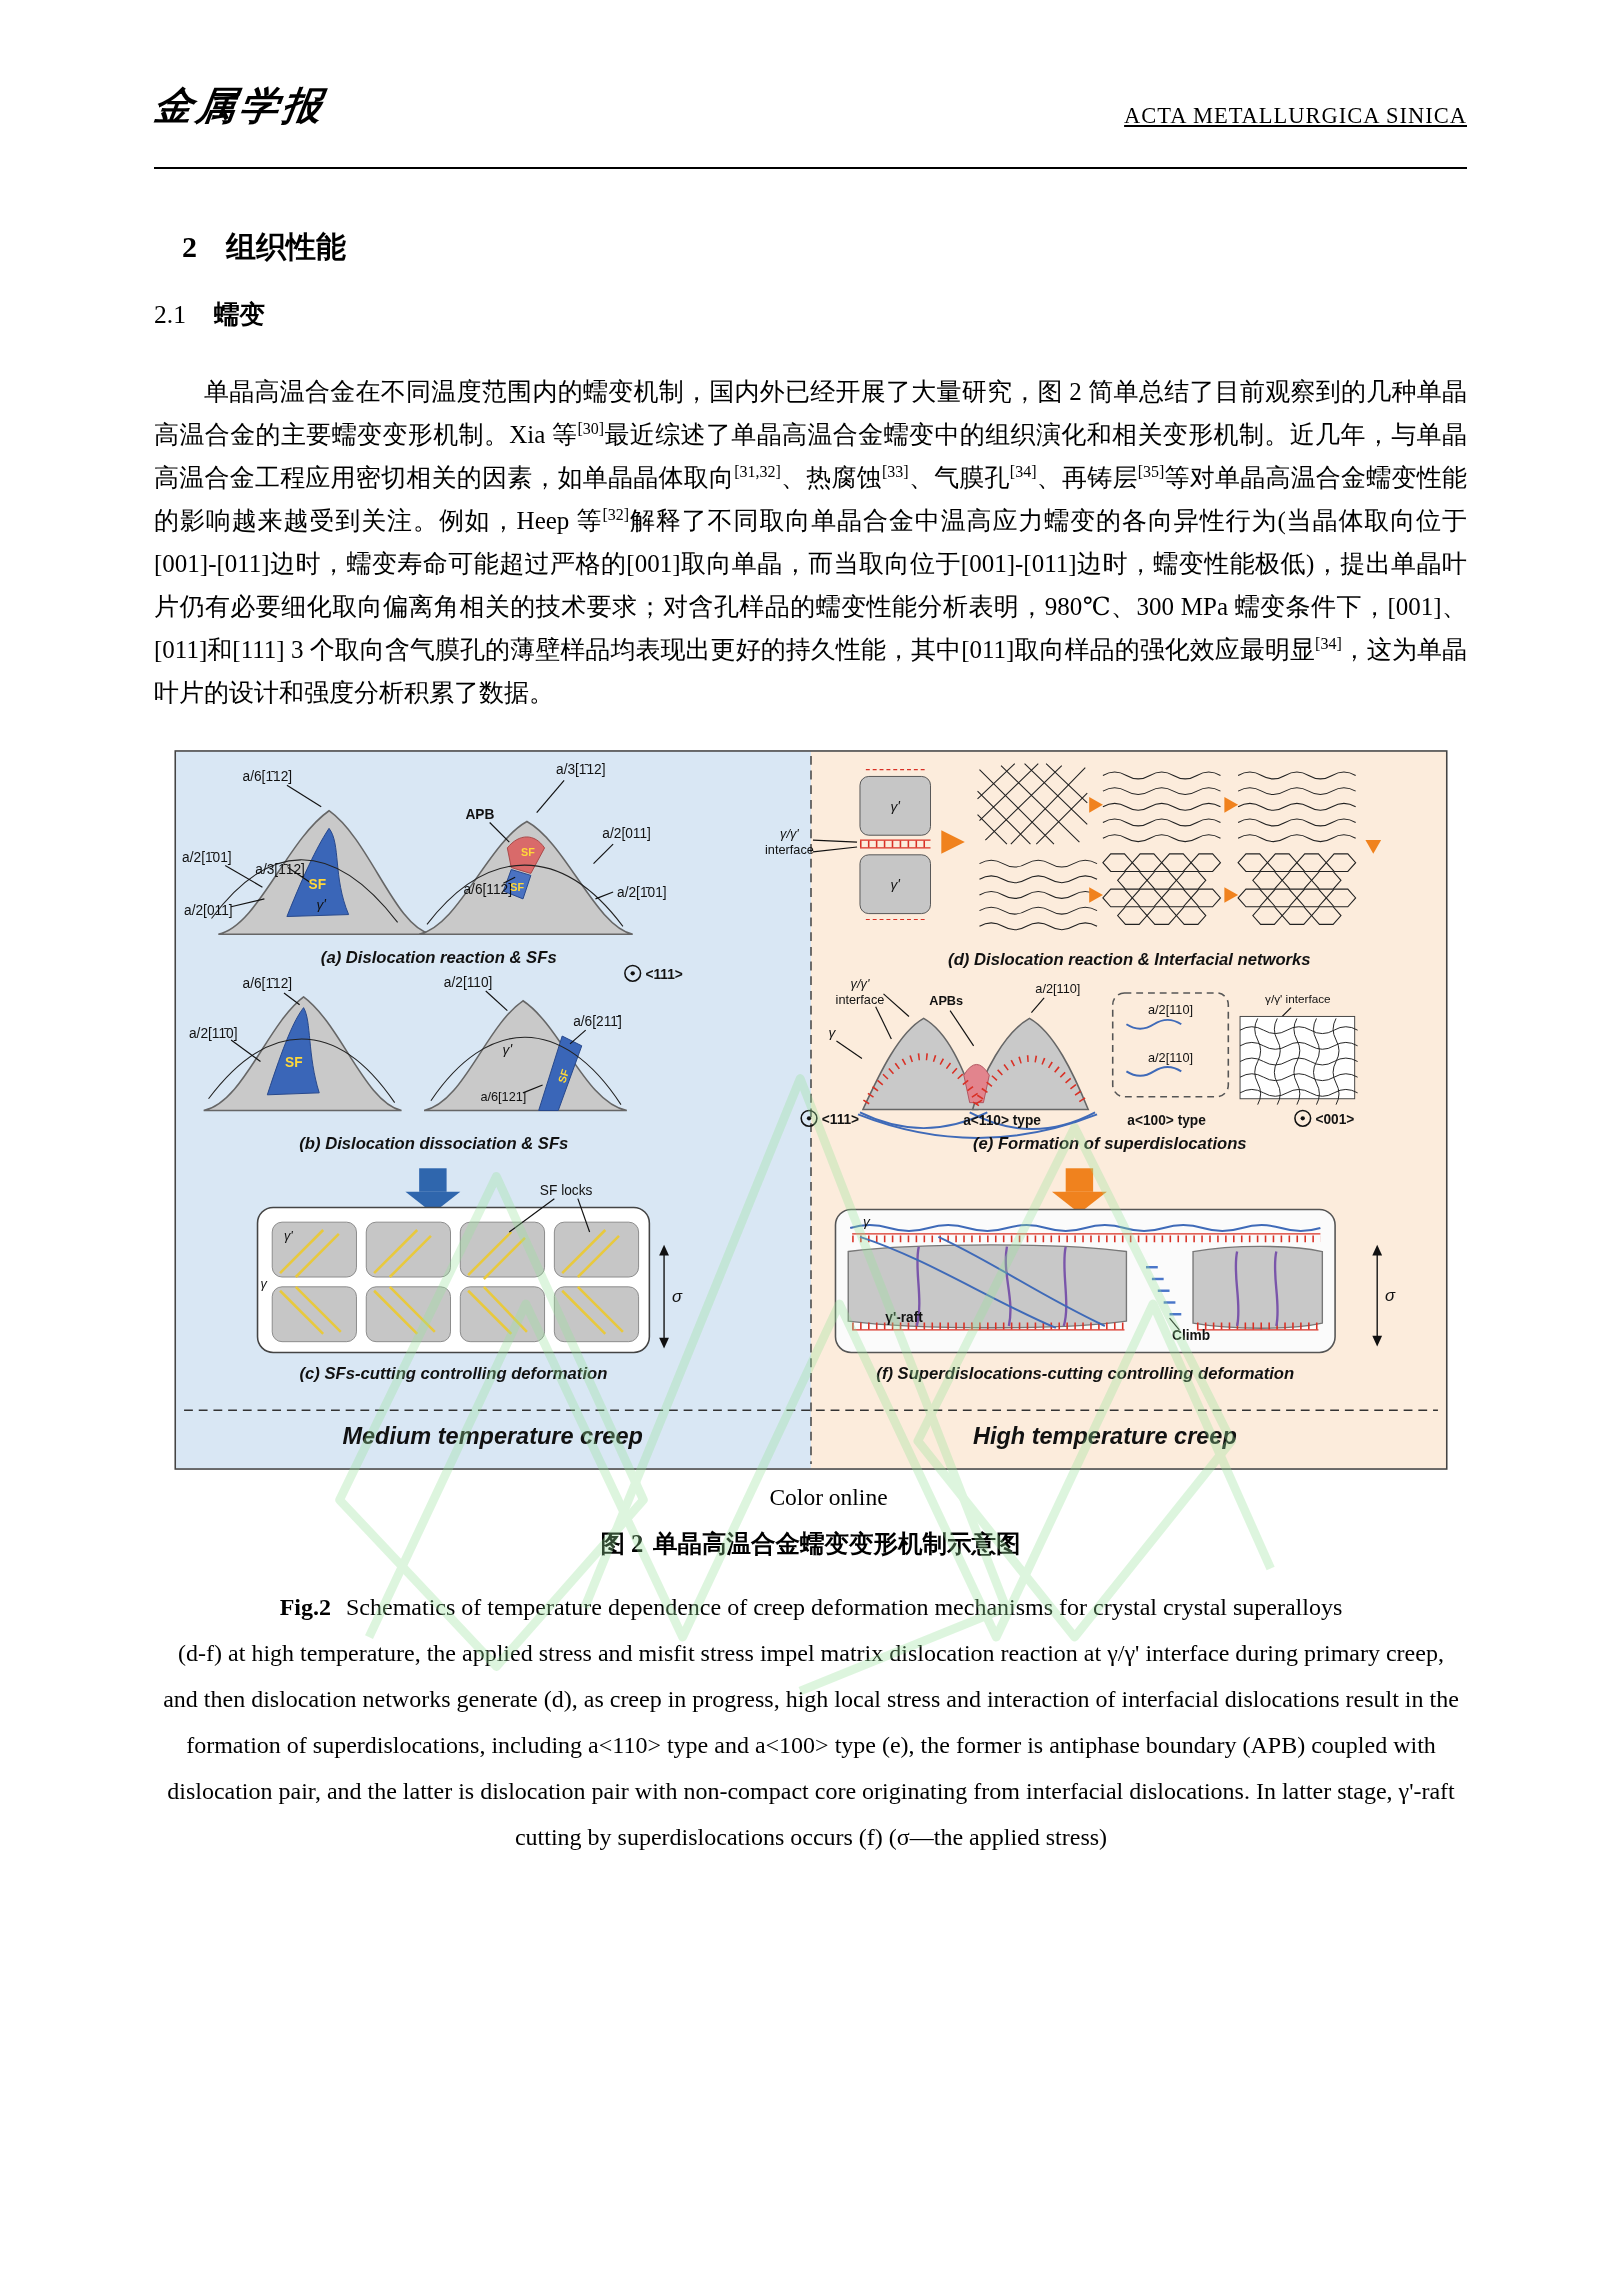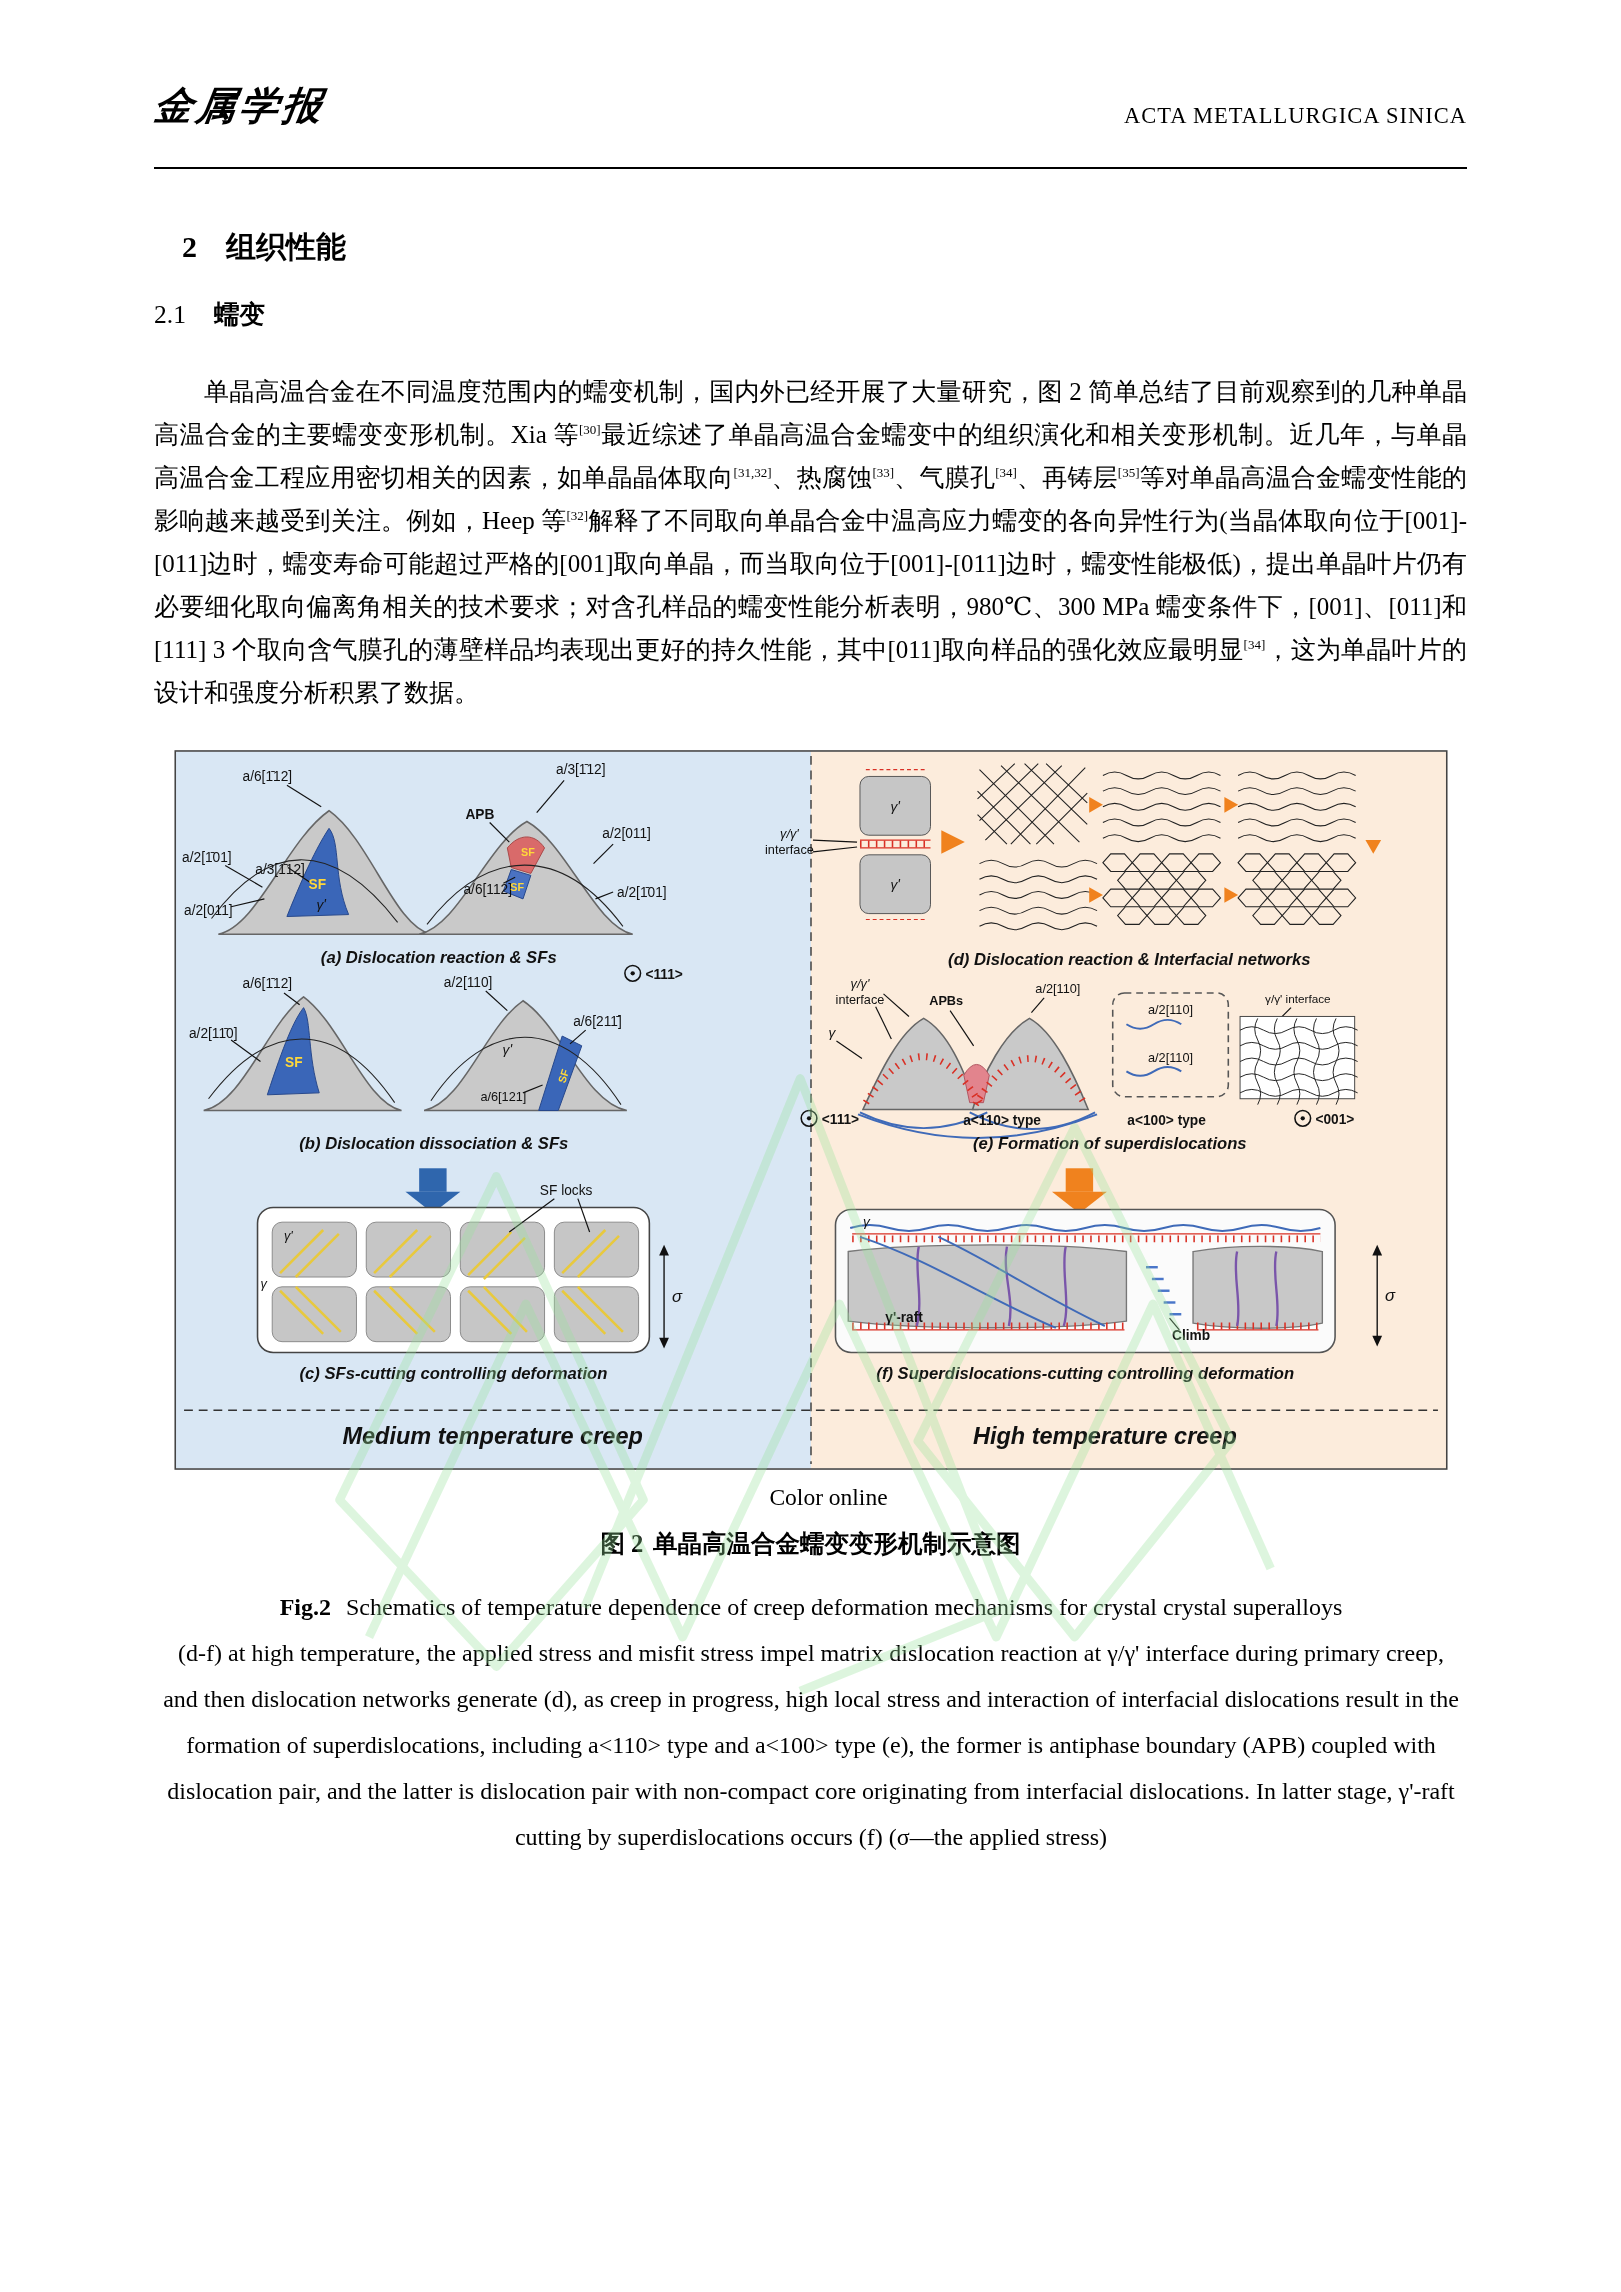--- a/index.html
+++ b/index.html
@@ -5,33 +5,33 @@
   * { box-sizing: border-box; }
   html, body { margin:0; padding:0; background:#fff; }
   .page {
     position:relative; width:1621px; height:2293px; background:#fff;
     font-family:"Liberation Serif","DejaVu Serif",serif; color:#000; overflow:hidden;
   }
   
   .header { position:absolute; top:74px; left:154px; width:1313px; height:65px; }
   .logo { position:absolute; left:0; bottom:5.9px; font-size:39px; font-weight:bold; font-style:italic;
           font-family:"DejaVu Serif",serif; transform:skewX(-8deg); letter-spacing:3.9px; }
-  .jname { position:absolute; right:0; bottom:9.8px; font-size:22.5px; letter-spacing:1px; }
+  .jname { position:absolute; right:0; bottom:9.8px; font-size:22.5px; letter-spacing:1px;text-decoration:underline; }
   .rule { position:absolute; top:167px; left:154px; width:1313px; height:0; border-top:2.9px solid #000; }
   
   .sec { position:absolute; top:227px; left:154px; font-size:30px; font-weight:bold;margin-left:28px; }
   .sec .num { font-family:"Liberation Serif",serif; margin-right:29px; }
   .sec .ttl { font-family:"Liberation Sans","DejaVu Sans",sans-serif; }
   .subsec { position:absolute; top:297px; left:154px; font-size:25.5px; }
   .subsec .num { font-family:"Liberation Serif",serif; margin-right:28px; }
   .subsec .ttl { font-family:"Liberation Sans","DejaVu Sans",sans-serif; font-weight:bold; }
   
   .bodypar { position:absolute; top:345px; left:154px; width:1313px;
              font-size:25px; line-height:43px; text-align:justify; text-indent:2em; }
-  .bodypar sup { font-size:13px; line-height:0;margin-top:36px; }
+  .bodypar sup { font-size:16px; line-height:0;margin-top:36px; }
   
   .figwrap { position:absolute; top:750px; left:173px; width:1276px; height:720px; }
   .colornote { position:absolute; top:1484px; left:0; width:1621px; text-align:center; font-size:23.5px;padding-left:36px; }
   .capcn { position:absolute; top:1527px; left:0; width:1621px; text-align:center; font-size:24.5px;
            font-weight:bold; font-family:"Liberation Sans","DejaVu Sans",sans-serif; }
   .capcn .pre { font-family:"Liberation Serif",serif; margin-right:9.8px; }
   .capen { position:absolute; top:1584px; left:159px; width:1304px; text-align:center;
            font-size:24px; line-height:46px; }
   .capen p { margin:0; }
   .capen .pre { font-weight:bold; margin-right:15px; }

